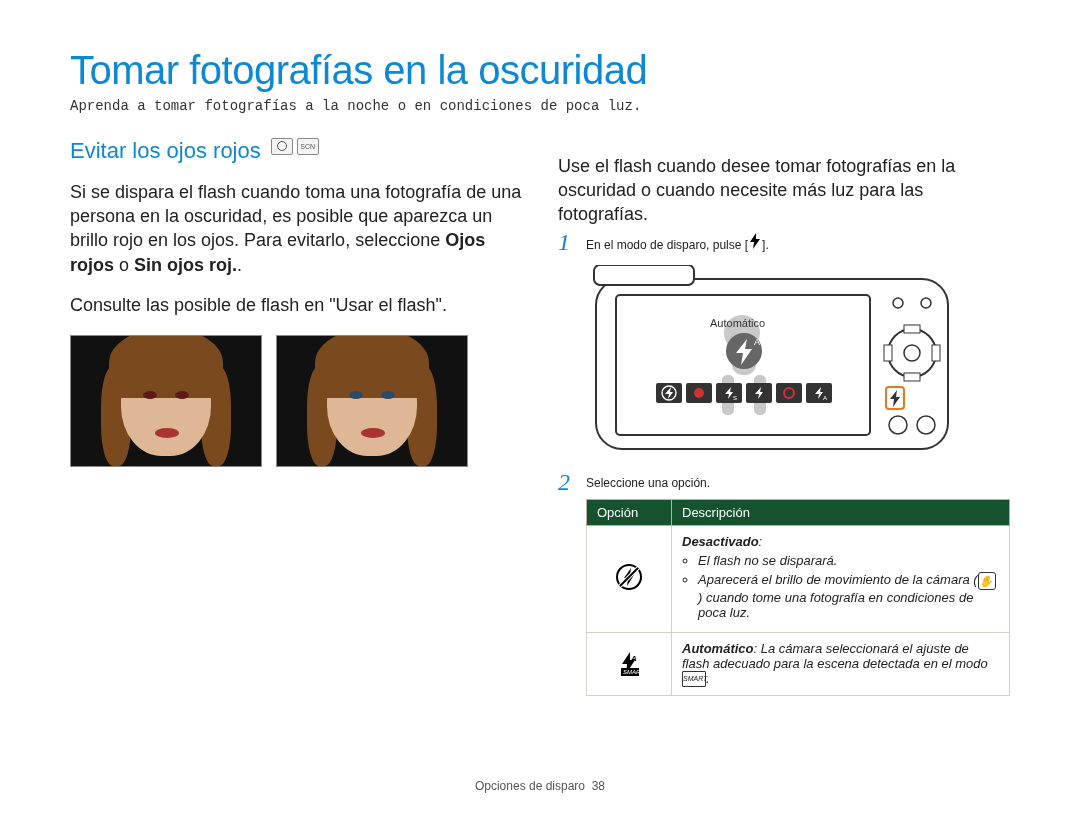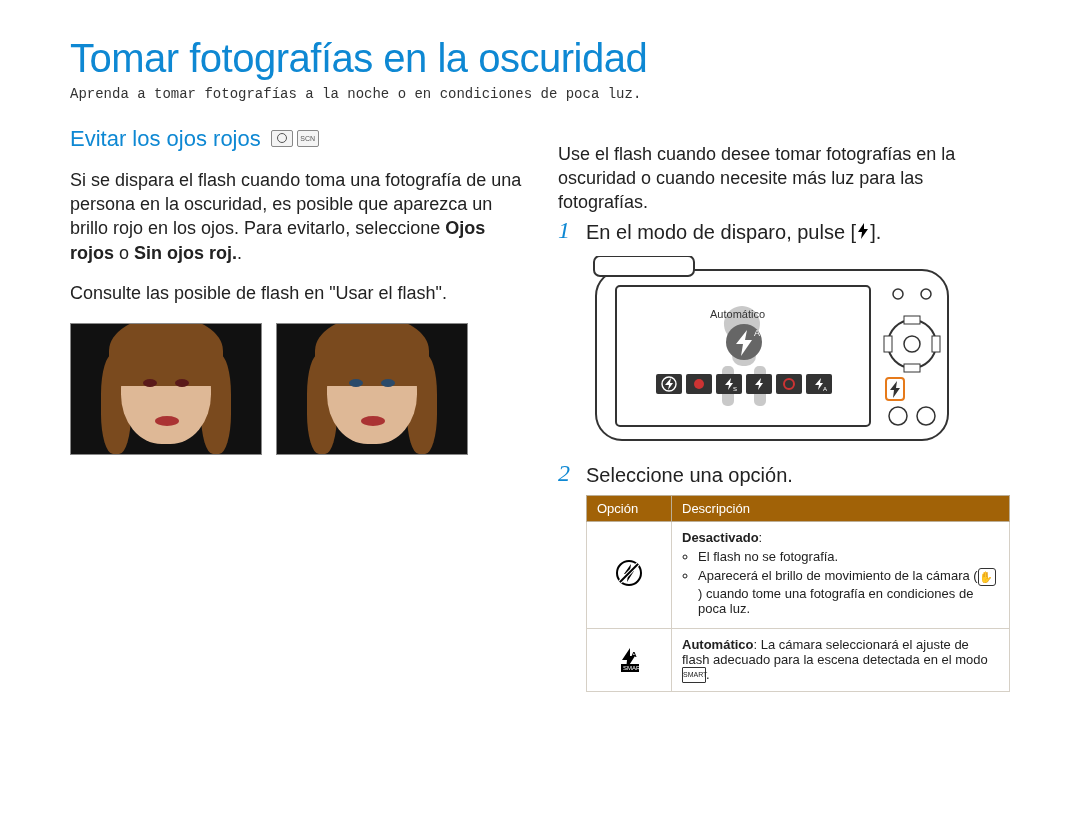--- a/index.html
+++ b/index.html
@@ -1,48 +1,48 @@
 <!DOCTYPE html>
 <html><head>
 <meta charset="utf-8">
 <style>
   html,body{margin:0;padding:0;font-family:Helvetica,Arial,sans-serif;background:#fff;color:#222;}
   .page{width:1080px;height:815px;box-sizing:border-box;padding:36px 70px 20px 70px;position:relative;}
-  h1{font-size:40px;font-weight:400;color:#0e88d3;margin:0 0 4px 0;letter-spacing:-0.5px;}
+  h1{font-size:40px;font-weight:400;color:#0e88d3;margin:12px 0 4px 0;letter-spacing:-0.5px;}
   .intro{font-size:14px;color:#333;margin:0 0 22px 0;font-family:Liberation Mono, monospace;}
   .cols{display:flex;gap:36px;}
   .col{flex:1;min-width:0;}
-  h2{font-size:22px;font-weight:400;color:#0e88d3;margin:0 0 0 0;display:flex;align-items:center;gap:10px;}
+  h2{font-size:22px;font-weight:400;color:#0e88d3;margin:0 0 0 0;display:flex;gap:10px;}
   .mode-icons{display:inline-flex;gap:4px;}
   .mode-ic{width:20px;height:15px;border:1px solid #888;border-radius:2px;font-size:7px;line-height:15px;text-align:center;color:#555;background:#f4f4f4;}
   .mode-ic.camera::before{content:"";display:inline-block;width:8px;height:8px;border:1px solid #555;border-radius:50%;margin-top:2px;}
   p{font-size:18px;line-height:1.35;margin:16px 0 6px 0;}
   .bold{font-weight:700;}
   .photos{display:flex;gap:14px;margin-top:18px;}
   .photo{width:190px;height:130px;background:#111;border:1px solid #888;position:relative;overflow:hidden;}
   .face{position:absolute;top:10px;left:50px;width:90px;height:110px;background:#deb896;border-radius:50% 50% 45% 45%;}
   .hair{position:absolute;top:-8px;left:38px;width:114px;height:70px;background:#7a4a1e;border-radius:50% 50% 0 0;}
   .hairside{position:absolute;top:30px;width:30px;height:100px;background:#7a4a1e;border-radius:40%;}
   .hairside.l{left:30px;}
   .hairside.r{right:30px;}
   .eye{position:absolute;top:55px;width:14px;height:8px;background:#5a1a1a;border-radius:50%;}
   .eye.l{left:72px;}
   .eye.r{left:104px;}
   .eye.fixed{background:#2a4a6a;}
   .lips{position:absolute;top:92px;left:84px;width:24px;height:10px;background:#a33;border-radius:50%;}
   ol.steps{counter-reset:s;list-style:none;padding:0;margin:0;}
   ol.steps>li{position:relative;padding-left:28px;margin-bottom:12px;}
   ol.steps>li::before{counter-increment:s;content:counter(s);position:absolute;left:0;top:-4px;font-size:24px;font-style:italic;color:#0e88d3;font-family:Georgia,serif;}
-  .step-text{font-size:20px;}
+  .step-text{font-size:12px;}
   .flash-ic{display:inline-block;width:14px;height:16px;position:relative;}
   .flash-ic svg{width:14px;height:16px;}
   .camera-diagram{margin:12px auto 14px 6px;width:360px;}
   table.opt{border-collapse:collapse;width:100%;font-size:13px;margin-top:8px;}
-  table.opt th{background:#a16207;color:#fff;font-weight:400;text-align:left;padding:5px 10px;border:1px solid #bcae96;}
-  table.opt td{padding:8px 10px;border:1px solid #d6d0c6;vertical-align:top;}
+  table.opt th{background:#14532d;color:#fff;font-weight:400;text-align:left;padding:5px 10px;border:1px solid #bcae96;}
+  table.opt td{padding:8px 10px;border:1px solid #d6d0c6;vertical-align:top;font-style:italic;}
   .opt-ic{width:28px;height:28px;}
   .hand-ic{display:inline-block;width:16px;height:16px;border:1px solid #333;border-radius:3px;font-size:11px;line-height:16px;text-align:center;vertical-align:middle;}
   .smart-ic{display:inline-block;width:22px;height:14px;border:1px solid #333;font-size:7px;line-height:14px;text-align:center;vertical-align:middle;border-radius:1px;}
   .footer{position:absolute;bottom:22px;left:0;width:100%;text-align:center;font-size:12px;color:#555;}
   ul{margin:4px 0 0 0;padding-left:16px;}
   li{margin-bottom:4px;}
 </style>
 </head>
 <body>
 
@@ -178,21 +178,21 @@
                 <svg class="opt-ic" viewBox="0 0 28 28">
                   <circle cx="14" cy="14" r="12" fill="none" stroke="#000" stroke-width="2"></circle>
                   <path d="M16 5 L9 15 L13 15 L12 23 L19 12 L15 12 Z" fill="#000"></path>
                   <line x1="5" y1="23" x2="23" y2="5" stroke="#fff" stroke-width="4"></line>
                   <line x1="5" y1="23" x2="23" y2="5" stroke="#000" stroke-width="2"></line>
                 </svg>
               </td>
               <td>
                 <span class="bold">Desactivado</span>:
                 <ul>
-                  <li>El flash no se fotografía.</li>
+                  <li>El flash no se disparará.</li>
                   <li>
                     <span>Aparecerá el brillo de movimiento de la cámara (</span><span class="hand-ic">✋</span><span>) cuando tome una fotografía en condiciones de poca luz.</span>
                   </li>
                 </ul>
               </td>
             </tr>
             <tr>
               <td style="text-align:center;vertical-align:middle">
                 <svg class="opt-ic" viewBox="0 0 28 28">
                   <path d="M15 3 L7 15 L12 15 L11 25 L20 11 L15 11 Z" fill="#000"></path>
@@ -205,13 +205,16 @@
                 <span class="bold">Automático</span><span>: La cámara seleccionará el ajuste de flash adecuado para la escena detectada en el modo </span><span class="smart-ic">SMART</span><span>.</span>
               </td>
             </tr>
           </tbody>
             </table>
         </li>
       </ol>
     </div>
   </div>
 
+  <div class="footer">
+    <span>Opciones de disparo</span>&nbsp;&nbsp;<span>38</span>
+  </div>
 </div>
 
 </body></html>

